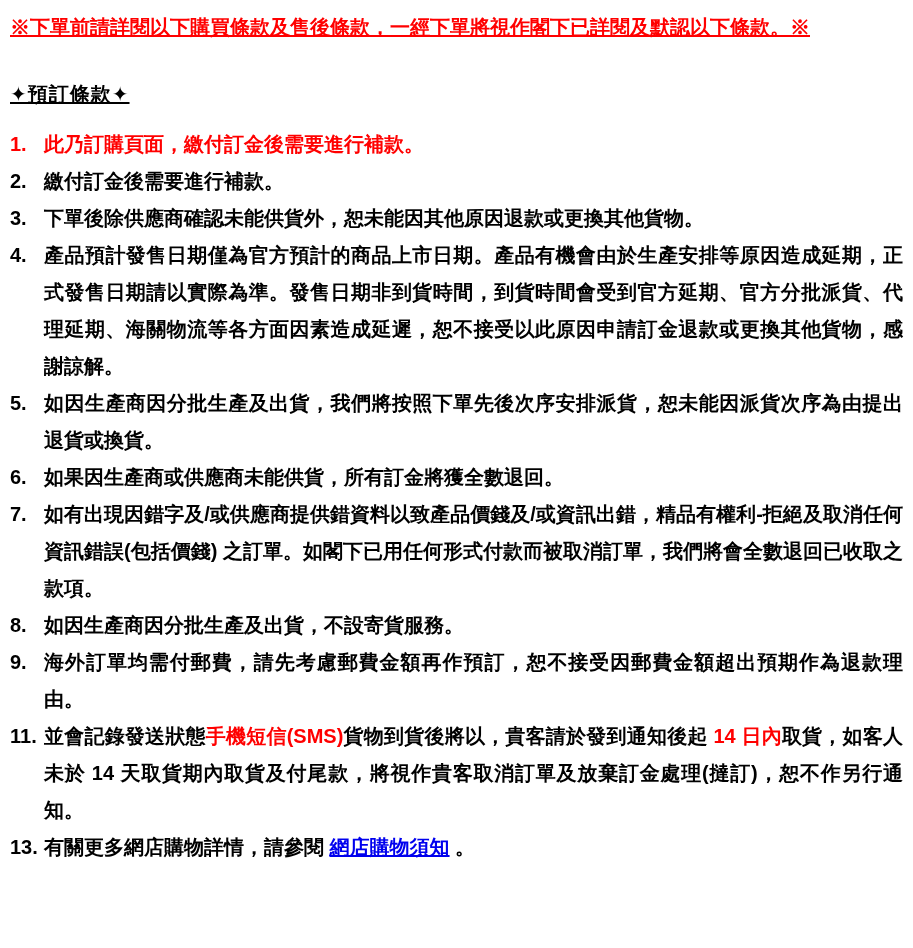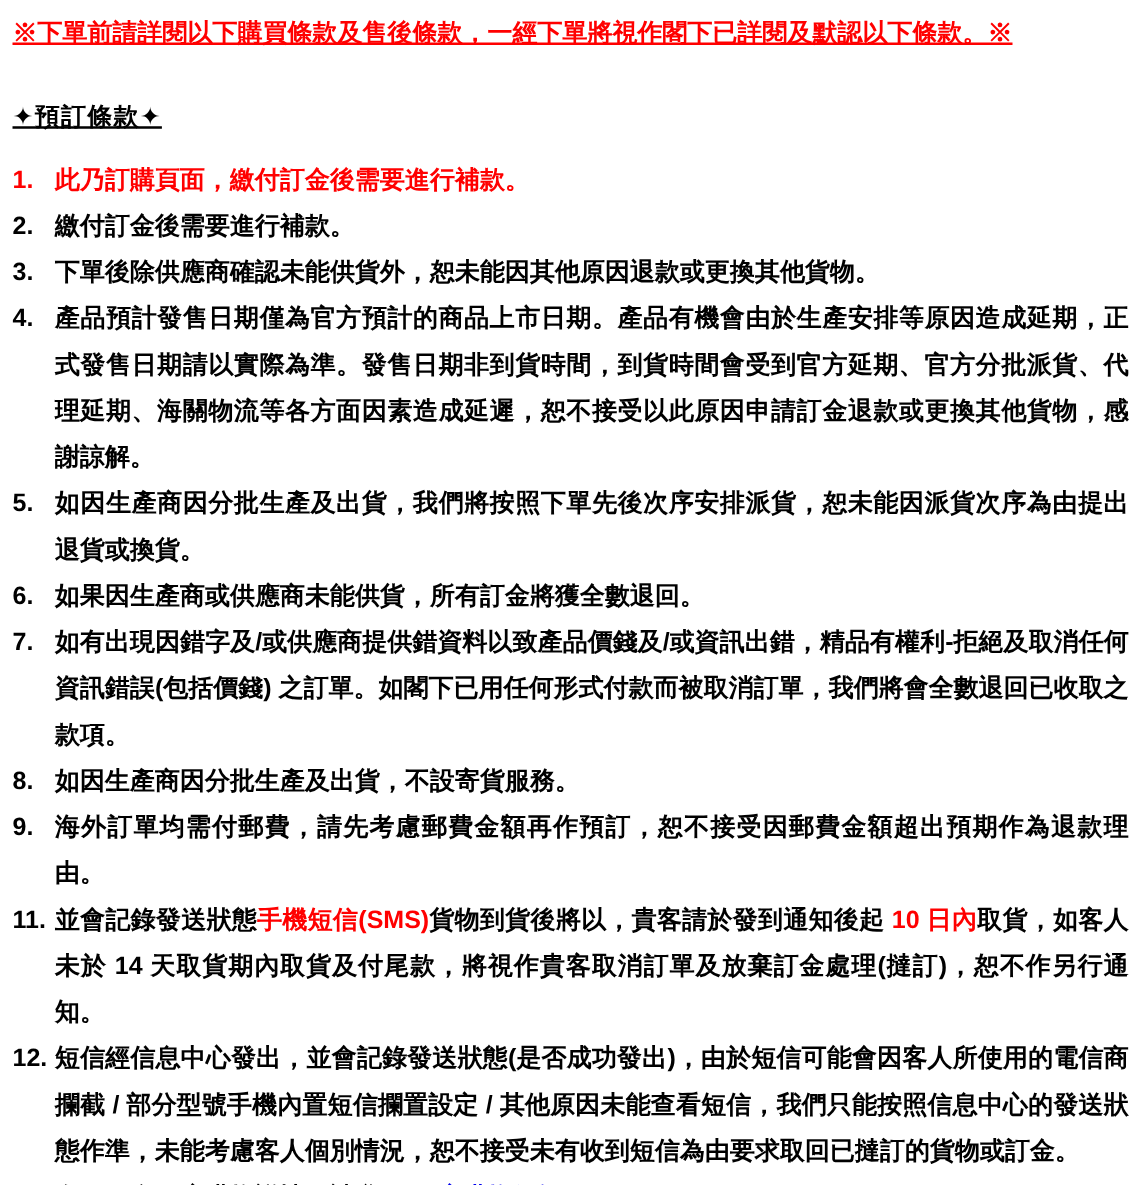--- a/index.html
+++ b/index.html
@@ -88,24 +88,20 @@
       <div class="term-item">
         <span class="num">8.</span>
         <span class="text"><span>如因生產商因分批生產及出貨，不設寄貨服務。</span></span>
       </div>
       <div class="term-item">
         <span class="num">9.</span>
         <span class="text"><span>海外訂單均需付郵費，請先考慮郵費金額再作預訂，恕不接受因郵費金額超出預期作為退款理由。</span></span>
       </div>
       <div class="term-item">
         <span class="num">11.</span>
-        <span class="text"><span>並會記錄發送狀態</span><span class="red-underline">手機短信(SMS)</span><span>貨物到貨後將以，貴客請於發到通知後起 </span><span class="red-underline">10 日內</span><span>取貨，如客人未於 14 天取貨期內取貨及付尾款，將視作貴客取消訂單及放棄訂金處理(撻訂)，恕不作另行通知。</span></span>
-      </div>
-      <div class="term-item">
-        <span class="num">12.</span>
-        <span class="text"><span>短信經信息中心發出，並會記錄發送狀態(是否成功發出)，由於短信可能會因客人所使用的電信商攔截 / 部分型號手機內置短信攔置設定 / 其他原因未能查看短信，我們只能按照信息中心的發送狀態作準，未能考慮客人個別情況，恕不接受未有收到短信為由要求取回已撻訂的貨物或訂金。</span></span>
+        <span class="text"><span>並會記錄發送狀態</span><span class="red-underline">手機短信(SMS)</span><span>貨物到貨後將以，貴客請於發到通知後起 </span><span class="red-underline">14 日內</span><span>取貨，如客人未於 14 天取貨期內取貨及付尾款，將視作貴客取消訂單及放棄訂金處理(撻訂)，恕不作另行通知。</span></span>
       </div>
       <div class="term-item">
         <span class="num">13.</span>
         <span class="text"><span>有關更多網店購物詳情，請參閱 </span><a href="#" class="link">網店購物須知</a><span> 。</span></span>
       </div>
     </div>
 </div>
 
 </body></html>

